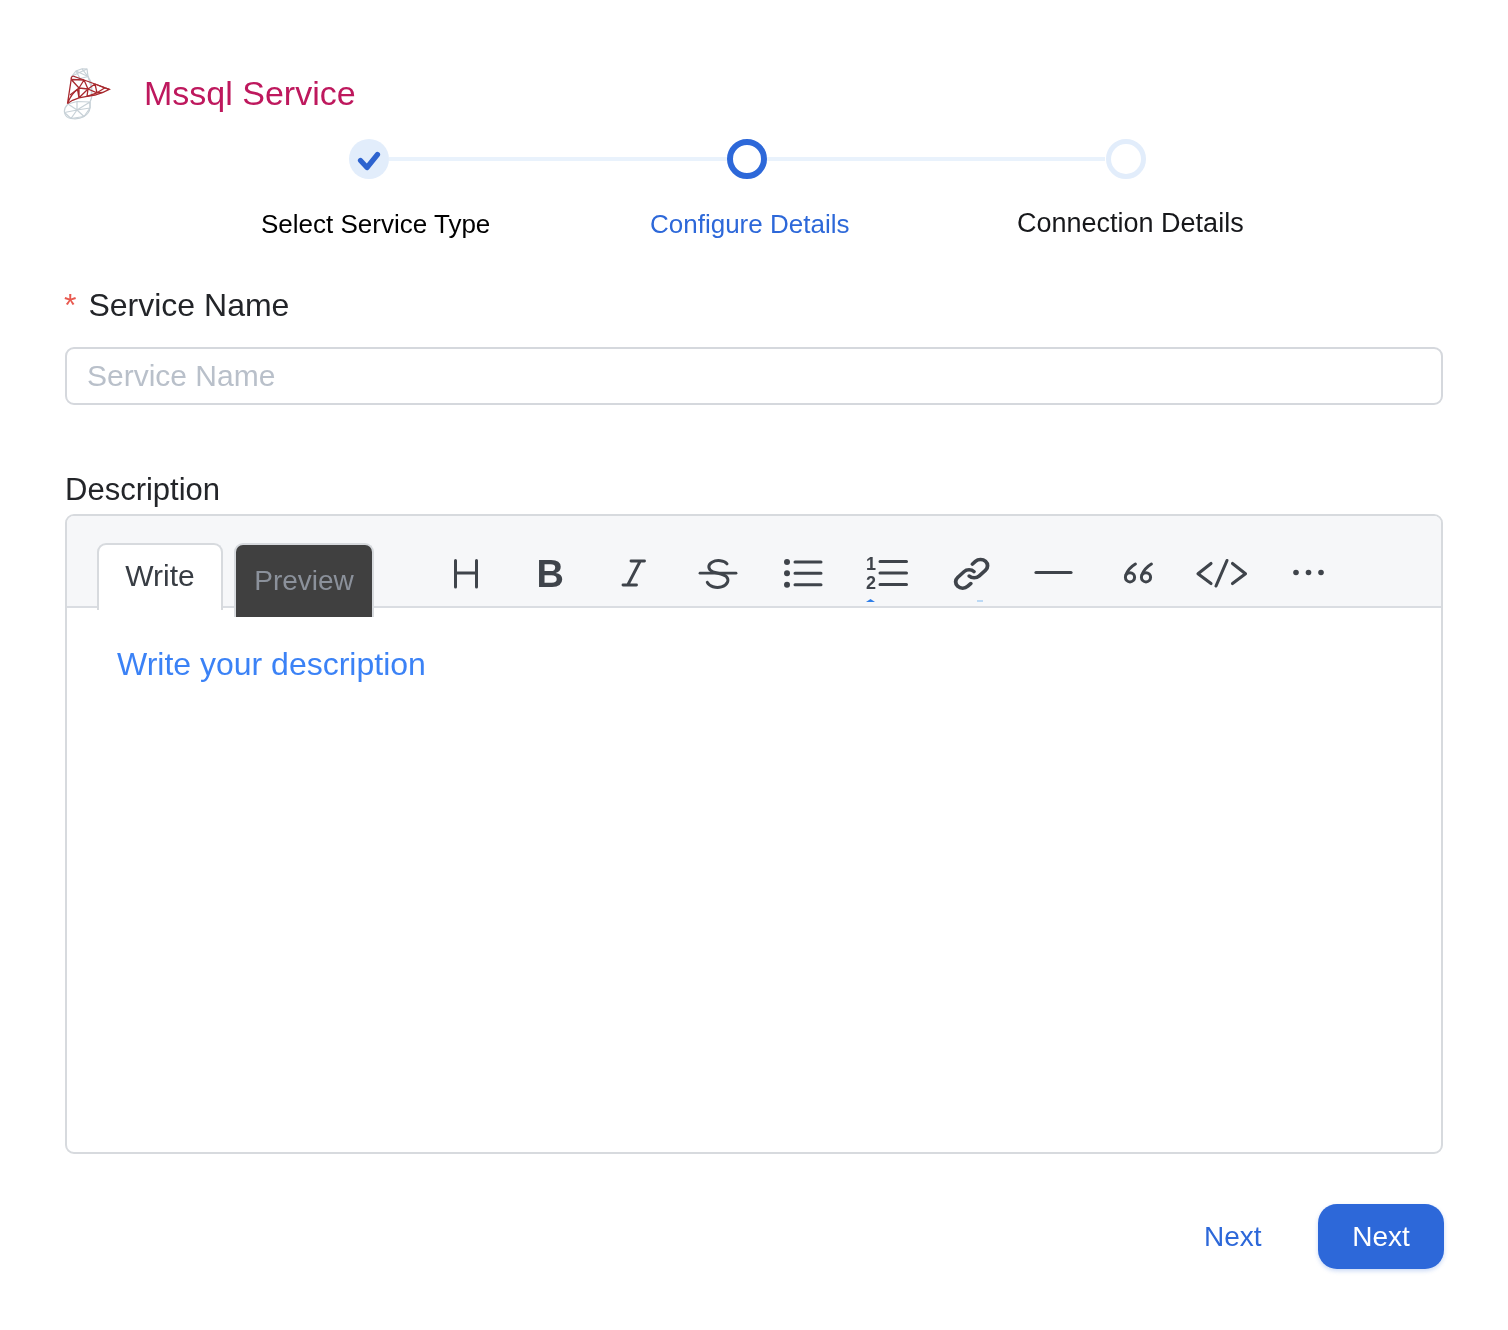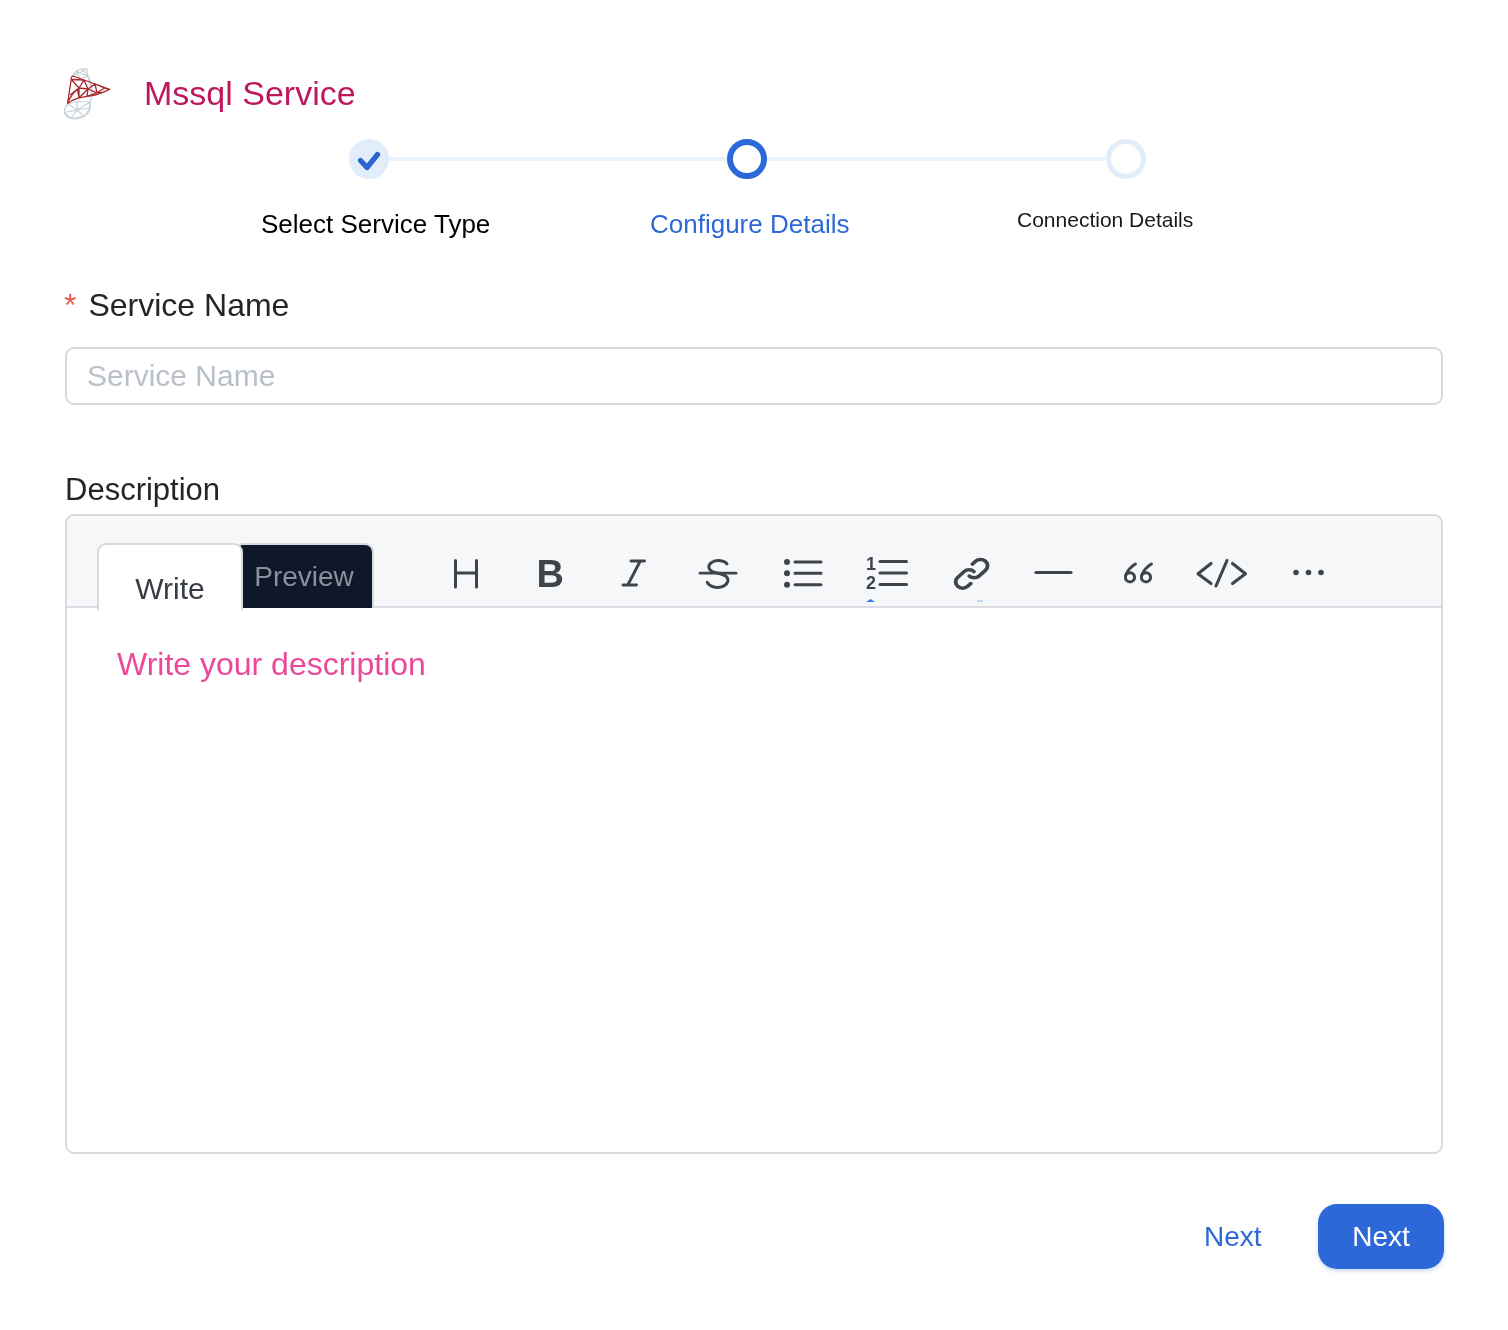--- a/index.html
+++ b/index.html
@@ -34,39 +34,39 @@
 <svg class="abs" style="left:348.5px;top:138.5px" width="40" height="40" viewBox="0 0 40 40">
   <path d="M11.5 21.5 L18 28.5 L28.5 15.5" fill="none" stroke="#2d63cf" stroke-width="5.2" stroke-linecap="round" stroke-linejoin="round"></path>
 </svg>
 
 <div class="abs" style="left:726.5px;top:138.5px;width:40px;height:40px;border-radius:50%;background:#fff;border:6px solid #2d68d9"></div>
 
 <div class="abs" style="left:1105.5px;top:138.5px;width:40px;height:40px;border-radius:50%;background:#fff;border:5px solid #e2edfb"></div>
 
 <div class="abs" style="left:261px;top:209px;font-size:26px;color:#000000">Select Service Type</div>
 <div class="abs" style="left:650px;top:209px;font-size:26px;color:#2d68d9">Configure Details</div>
-<div class="abs" style="left:1017px;top:208px;font-size:21px;color:#17181b">Connection Details</div>
+<div class="abs" style="left:1017px;top:208px;font-size:27px;color:#17181b">Connection Details</div>
 
 <div class="abs" style="left:64px;top:287px;font-size:32px;color:#232529"><span style="color:#e8594f">*</span><span style="margin-left:12px">Service Name</span></div>
 
 <div class="abs" style="left:65px;top:347px;width:1378px;height:58px;border:2px solid #d5d8dd;border-radius:9px;display:flex;align-items:center">
   <span style="margin-left:20px;font-size:30px;color:#b9c0ca">Service Name</span>
 </div>
 
 <div class="abs" style="left:65px;top:472px;font-size:31px;color:#232529">Description</div>
 
 <div class="abs" style="left:65px;top:514px;width:1378px;height:640px;border:2px solid #d7dade;border-radius:9px;background:#fff"></div>
 
 <div class="abs" style="left:67px;top:516px;width:1374px;height:92px;background:#f6f7f9;border-bottom:2px solid #dadde2;border-radius:7px 7px 0 0"></div>
 
-<div class="abs" style="left:234px;top:543px;width:140px;height:65px;background:#0f172a;border:2px solid #d7dade;border-bottom:none;border-radius:9px 9px 0 0;display:flex;align-items:center;justify-content:center">
+<div class="abs" style="left:234px;top:543px;width:140px;height:74px;background:#404040;border:2px solid #d7dade;border-bottom:none;border-radius:9px 9px 0 0;display:flex;align-items:center;justify-content:center">
   <span style="font-size:28px;color:#8b919b">Preview</span>
 </div>
 
-<div class="abs" style="left:97px;top:543px;width:146px;height:67px;background:#ffffff;border:2px solid #d7dade;border-bottom:none;border-radius:9px 9px 0 0;display:flex;align-items:flex-end;justify-content:center">
+<div class="abs" style="left:97px;top:543px;width:126px;height:67px;background:#ffffff;border:2px solid #d7dade;border-bottom:none;border-radius:9px 9px 0 0;display:flex;align-items:center;justify-content:center">
   <span style="font-size:30px;color:#383d44;padding-bottom:4px">Write</span>
 </div>
 
 <svg class="abs" style="left:440px;top:540px" width="900" height="64" viewBox="0 0 900 64" fill="none">
 
   <g stroke="#3f444b" stroke-width="3" stroke-linecap="round">
     <path d="M15.5,20.5 L15.5,47 M36.5,20.5 L36.5,47 M15.5,33 L36.5,33"></path>
   </g>
 
   <text x="96.5" y="47.3" font-family="Liberation Sans" font-size="38" font-weight="bold" fill="#3f444b">B</text>
@@ -113,19 +113,19 @@
   <g fill="#3f444b">
     <circle cx="856" cy="32.5" r="2.8"></circle>
       <circle cx="868.5" cy="32.5" r="2.8"></circle>
       <circle cx="881" cy="32.5" r="2.8"></circle>
   </g>
 </svg>
 
 <div class="abs" style="left:866px;top:599px;width:9px;height:3px;background:#2f7ee8;clip-path:polygon(0 100%,50% 0,100% 100%)"></div>
 <div class="abs" style="left:977px;top:600px;width:6px;height:2px;background:#bcd9f5"></div>
 
-<div class="abs" style="left:117px;top:646px;font-size:32px;color:#ec4899">Write your description</div>
+<div class="abs" style="left:117px;top:646px;font-size:32px;color:#3b82f6">Write your description</div>
 
 <div class="abs" style="left:1204px;top:1221px;font-size:28px;color:#2d68d9">Next</div>
 
 <div class="abs" style="left:1318px;top:1204px;width:126px;height:65px;background:#2d68d9;border-radius:19px;display:flex;align-items:center;justify-content:center;box-shadow:0 2px 4px rgba(45,104,217,0.25)">
   <span style="font-size:28px;color:#ffffff">Next</span>
 </div>
 
 </body></html>

